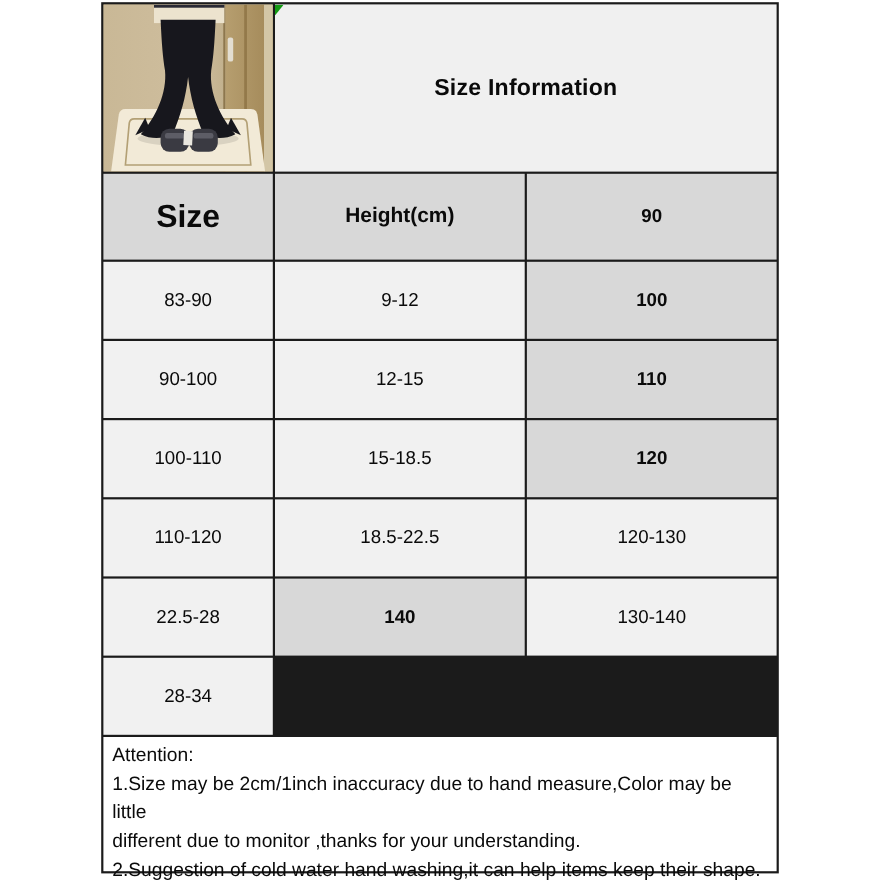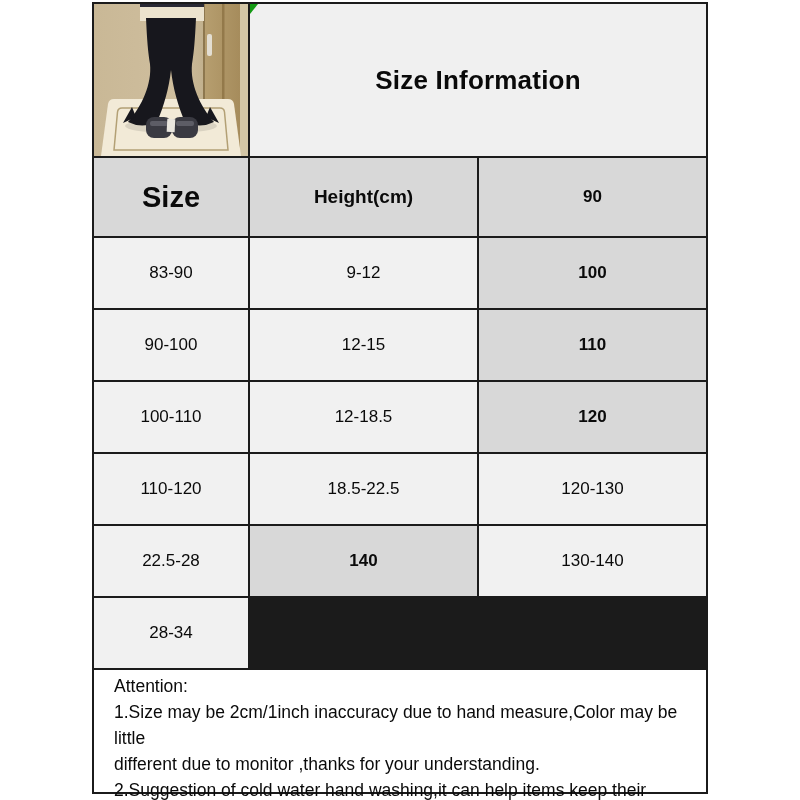--- a/index.html
+++ b/index.html
@@ -26,37 +26,37 @@
     justify-content: center;
     overflow: hidden;
   }
   .photo-cell { background: #c9b896; position: relative; padding: 0; }
   .photo-cell svg { display: block; width: 100%; height: 100%; }
   .title-cell {
     grid-column: 2 / 4;
     background: #f0f0f0;
     position: relative;
   }
-  .title-text { font-size: 26px; font-weight: bold; letter-spacing: 0.2px; }
+  .title-text { font-size: 21px; font-weight: bold; letter-spacing: 0.2px; }
   .corner-marker {
     position: absolute;
     left: 0; top: 0;
     width: 8px; height: 10px;
     clip-path: polygon(0 0, 100% 0, 0 100%);
   }
   .th { background: #d8d8d8; font-weight: bold; }
   .th-size { font-size: 29px; text-align: right; }
   .th-col { font-size: 19px; }
   .td-size { background: #d8d8d8; font-weight: bold; font-size: 17px; }
   .td-val { background: #f1f1f1; font-size: 17px; }
   .attention-cell {
     grid-column: 1 / 4;
     background: #ffffff;
     display: block;
-    padding: 3px 20px;
+    padding: 3px 8px;
     font-size: 17.5px;
     line-height: 26px;
   }
 </style>
 </head>
 <body>
 
 <div class="sheet">
 
   <div class="cell photo-cell">
@@ -119,21 +119,21 @@
   <div class="cell td-size">90</div>
   <div class="cell td-val">83-90</div>
   <div class="cell td-val">9-12</div>
 
   <div class="cell td-size">100</div>
   <div class="cell td-val">90-100</div>
   <div class="cell td-val">12-15</div>
 
   <div class="cell td-size">110</div>
   <div class="cell td-val">100-110</div>
-  <div class="cell td-val">12-18.5</div>
+  <div class="cell td-val">15-18.5</div>
 
   <div class="cell td-size">120</div>
   <div class="cell td-val">110-120</div>
   <div class="cell td-val">18.5-22.5</div>
 
   <div class="cell td-val">120-130</div>
   <div class="cell td-val">22.5-28</div>
 
   <div class="cell td-size">140</div>
   <div class="cell td-val">130-140</div>

